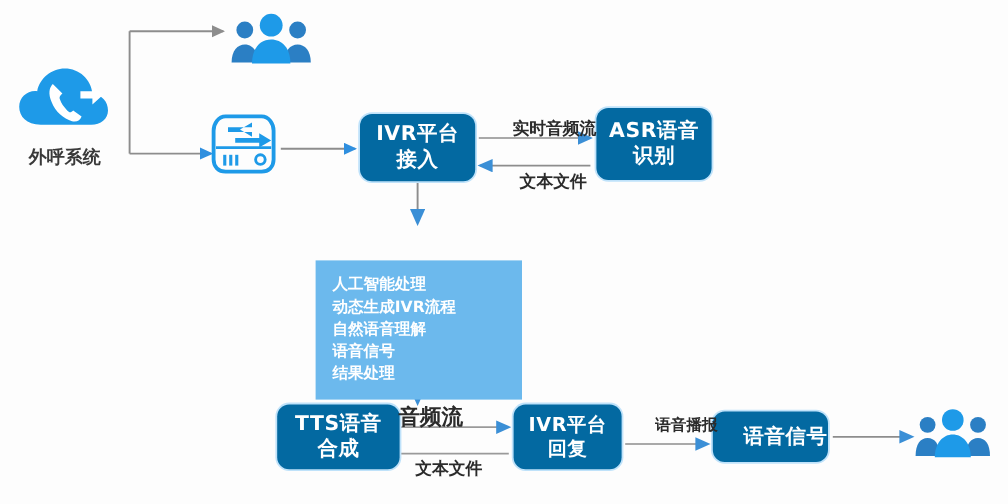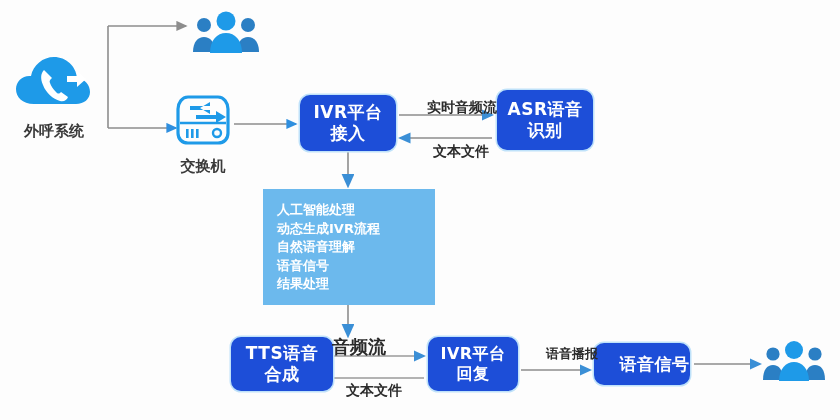--- a/index.html
+++ b/index.html
@@ -17,39 +17,40 @@
     position:absolute;
     display:flex;
     flex-direction:column;
     align-items:center;
     justify-content:center;
     text-align:center;
     box-sizing:border-box;
   }
   
   .box-blue{
-    background:#1d4ed8;
+    background:#0369a1;
     border-radius:10px;
     color:#ffffff;
     font-weight:bold;
     line-height:1.22;
     letter-spacing:0.5px;
     box-shadow:0 0 0 1.5px #bfe2fa;
   }
   .box-blue .ln{display:block;white-space:nowrap;}
 
   
   .box-light{
     background:#6cb9ed;
     color:#ffffff;
     font-weight:bold;
     align-items:flex-start;
     justify-content:center;
     padding-left:14px;
     line-height:1.05;
+    margin-top:28px;
   }
   .box-light .ln{display:block;white-space:nowrap;margin:2.5px 0;text-align:left;}
 
   
   .caption{
     position:absolute;
     text-align:center;
     color:#3a3a3a;
     font-weight:bold;
     white-space:nowrap;
@@ -152,21 +153,20 @@
       <path d="M6,16 C6,10 10,4 16,4 L46,4 C52,4 56,10 56,16 L56,40 C56,46 52,50 46,50 L16,50 C10,50 6,46 6,40 Z" fill="none" stroke="#1e9ae8" stroke-width="3.2"></path>
       <line x1="8" y1="30" x2="54" y2="30" stroke="#1e9ae8" stroke-width="2.4"></line>
       <path d="M38,13 L38,9 L28,15 L38,21 L38,17 L18,17 L18,13 Z" fill="#1e9ae8"></path>
       <path d="M24,26 L24,22 L44,22 L44,18 L54,24 L44,30 L44,26 Z" fill="#1e9ae8"></path>
       <rect x="14" y="36" width="2.6" height="9" fill="#1e9ae8"></rect>
       <rect x="19" y="36" width="2.6" height="9" fill="#1e9ae8"></rect>
       <rect x="24" y="36" width="2.6" height="9" fill="#1e9ae8"></rect>
       <circle cx="45" cy="40" r="4" fill="none" stroke="#1e9ae8" stroke-width="2.4"></circle>
     </svg>
   </div>
-  <div class="caption" style="left:153px;top:157px;width:100px;font-size:15px;">交换机</div>
 
   <div class="icon" style="left:762px;top:338px;width:64px;height:46px;">
     <svg width="64" height="46" viewBox="0 0 64 46">
       <circle cx="11" cy="16" r="6.6" fill="#2b7fc4"></circle>
       <path d="M1,42 C1,32 5,27 11,27 C17,27 21,32 21,42 Z" fill="#2b7fc4"></path>
       <circle cx="53" cy="16" r="6.6" fill="#2b7fc4"></circle>
       <path d="M43,42 C43,32 47,27 53,27 C59,27 63,32 63,42 Z" fill="#2b7fc4"></path>
       <circle cx="32" cy="12" r="9" fill="#1e9ae8"></circle>
       <path d="M17,43 C17,31 24,24 32,24 C40,24 47,31 47,43 Z" fill="#1e9ae8"></path>
     </svg>

